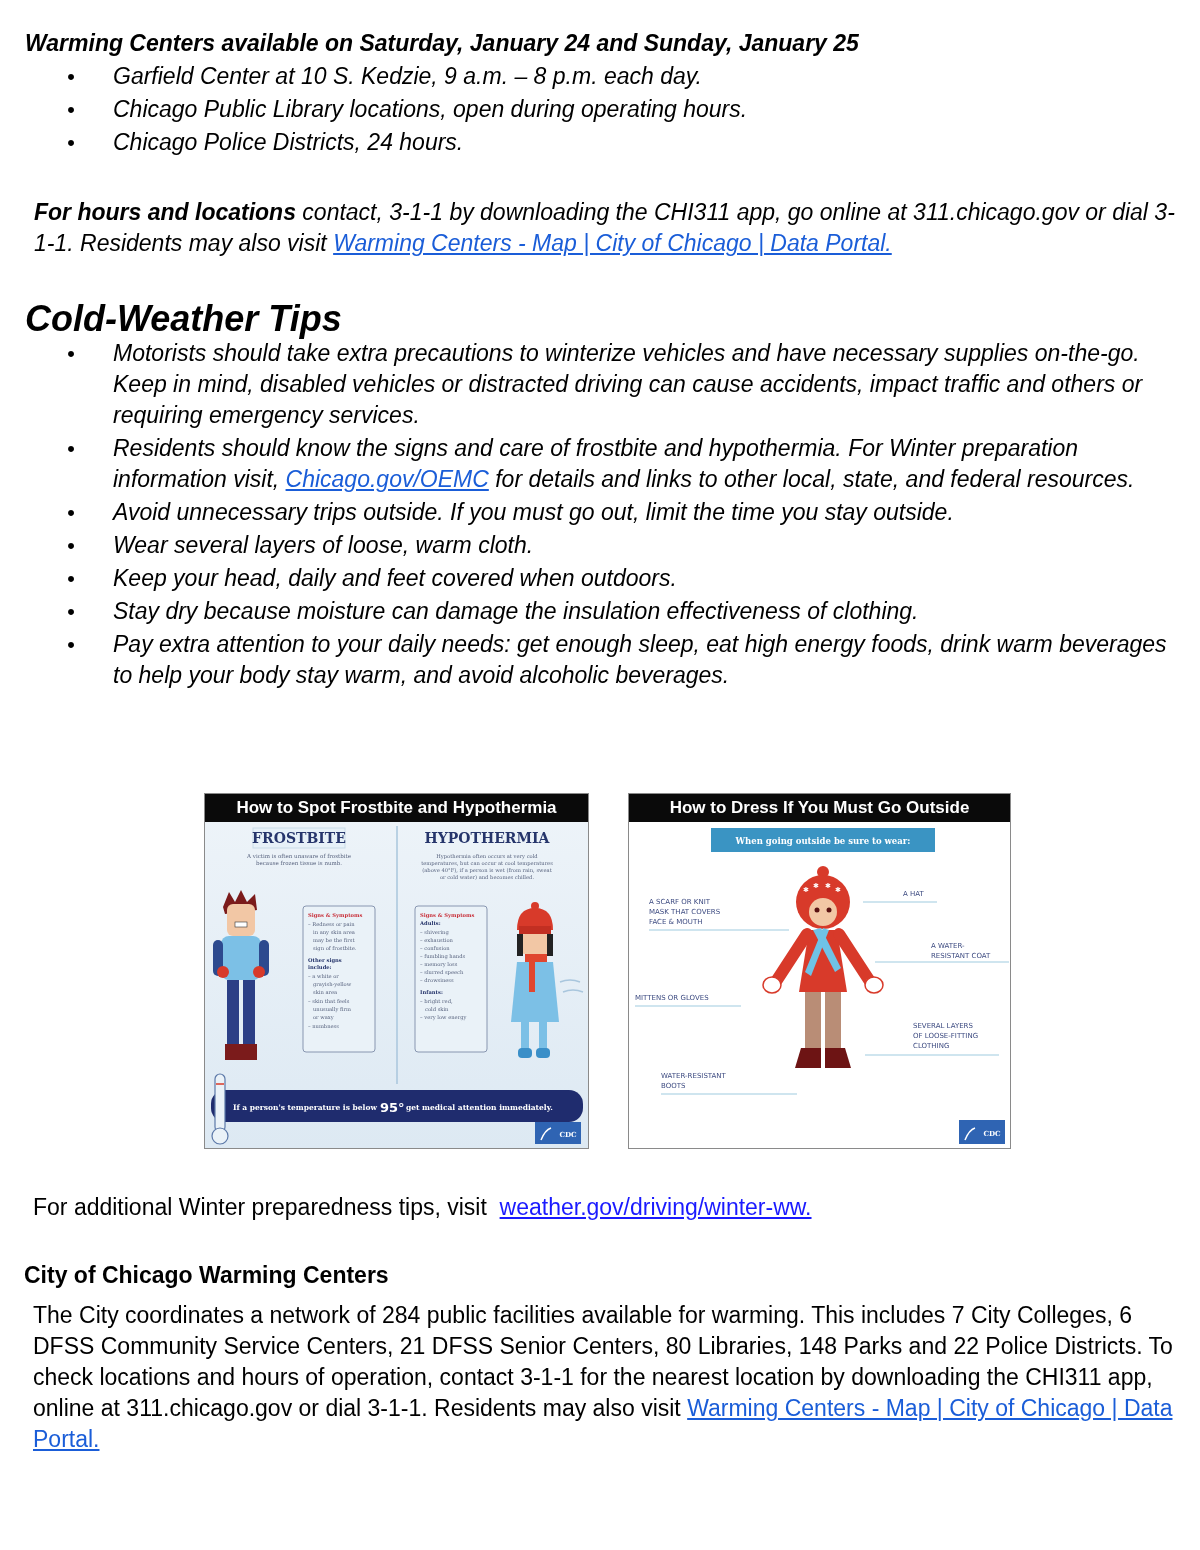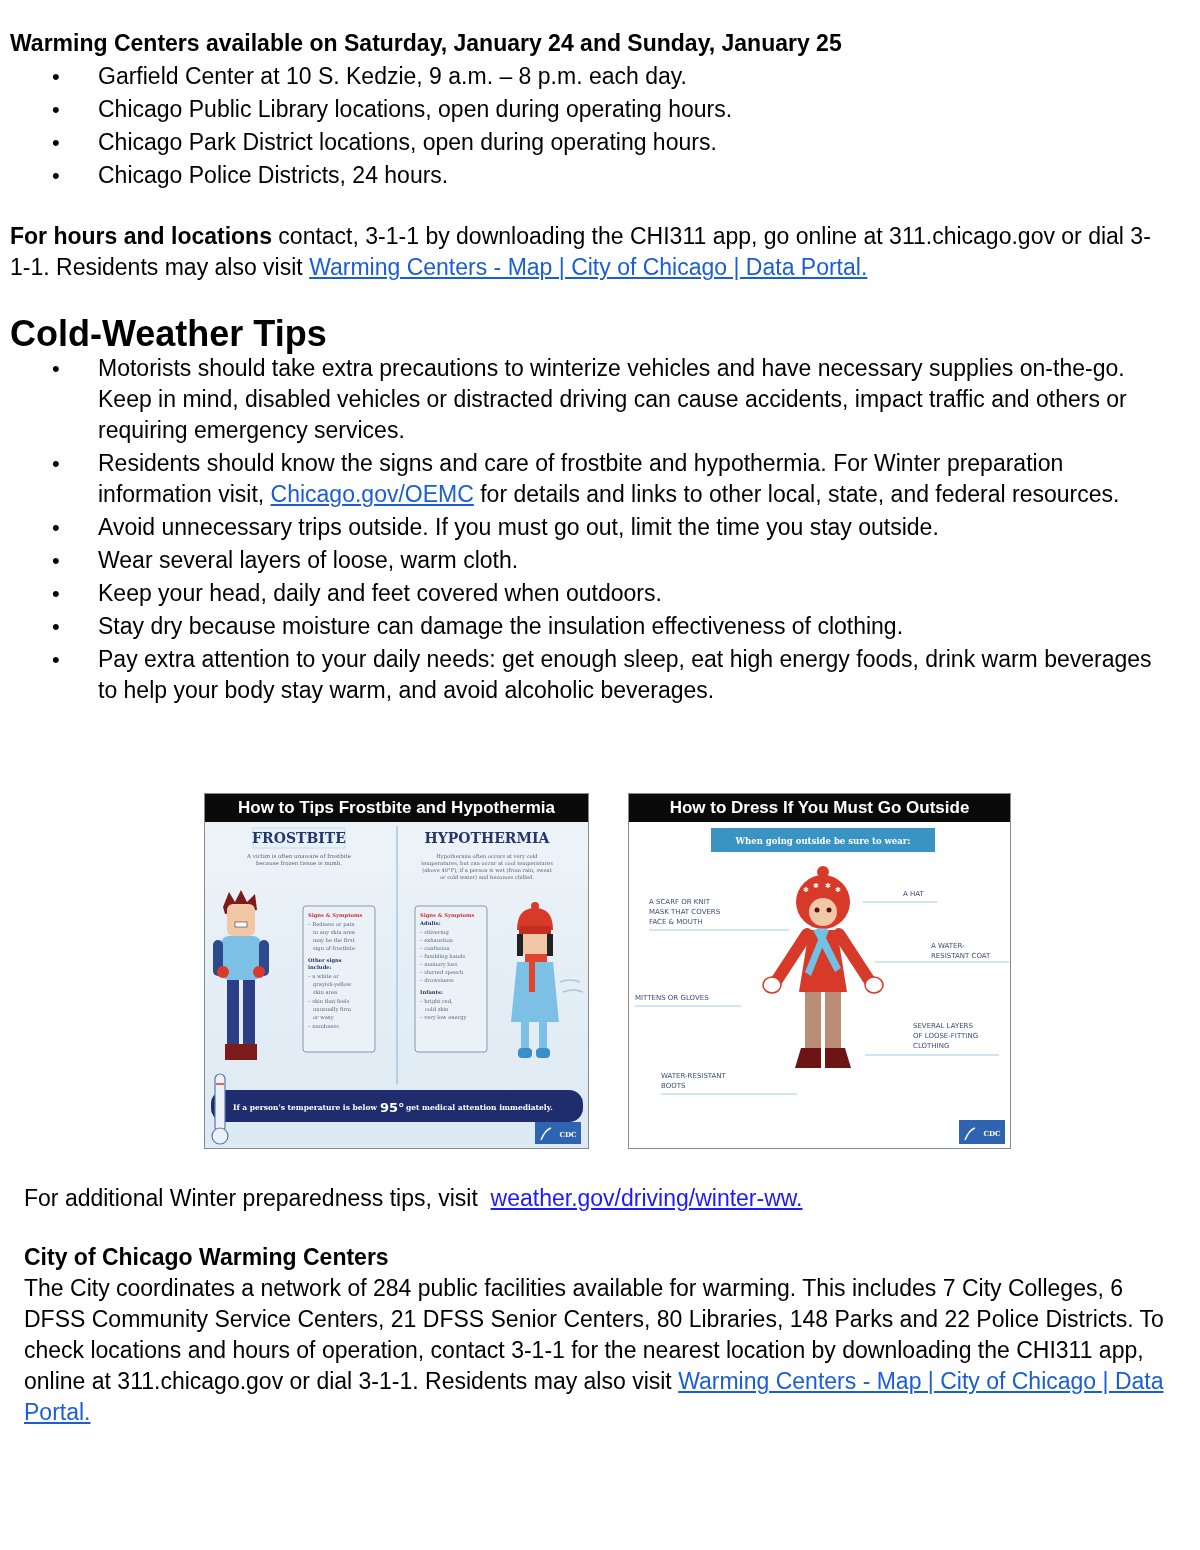--- a/index.html
+++ b/index.html
@@ -1,24 +1,24 @@
 <!DOCTYPE html>
 <html><head>
 <meta charset="utf-8">
 <style>
   html, body { margin: 0; padding: 0; background: #ffffff; }
   body { width: 1200px; height: 1550px; overflow: hidden; position: relative;
          font-family: "Liberation Sans", sans-serif; color: #000; }
-  .page { position: absolute; left: 10px; top: 28px; width: 1160px; font-size: 23px; line-height: 31px; }
+  .page { position: absolute; left: 25px; top: 28px; width: 1160px; font-size: 23px; line-height: 31px; font-style: italic; }
   h2.heading-sm { font-size: 23px; font-weight: bold; margin: 0; line-height: 31px; }
   h2.heading-lg { font-size: 36px; font-weight: bold; margin: 0; line-height: 34px; }
   ul.bullets { list-style: none; margin: 2px 0 0 0; padding: 0; }
   ul.bullets li { position: relative; padding-left: 88px; line-height: 31px; margin-bottom: 2px; }
   ul.bullets li::before { content: "\2022"; position: absolute; left: 42px; top: 0; font-size: 22px; }
-  p { margin: 0; }
+  p { margin: 9px; }
   a { color: #1a5dd8; text-decoration: underline; }
   a.link-blue { color: #1a1aff; }
   .gap-sm { height: 28px; }
   .gap-md { height: 34px; }
   
   .infos { position: absolute; top: 793px; left: 204px; width: 785px; height: 356px; }
   .card { position: absolute; top: 0; height: 354px; border: 1px solid #8a8a8a; background: #fff; overflow: hidden; }
   .card1 { left: 0; width: 383px; background: linear-gradient(#eef4f9, #dde9f3); }
   .card2 { left: 402px; width: 381px; margin-left: 22px; }
   .card-title { height: 28px; background: #0a0a0a; color: #fff; font-size: 17px; font-weight: bold; text-align: center; line-height: 28px; }
@@ -28,21 +28,20 @@
 </style>
 </head>
 <body>
 
 <div class="page">
   <section>
     <h2 class="heading-sm">Warming Centers available on Saturday, January 24 and Sunday, January 25</h2>
     <ul class="bullets">
       <li>Garfield Center at 10 S. Kedzie, 9 a.m. – 8 p.m. each day.</li>
       <li>Chicago Public Library locations, open during operating hours.</li>
-      <li>Chicago Park District locations, open during operating hours.</li>
       <li>Chicago Police Districts, 24 hours.</li>
     </ul>
   </section>
 
   <div class="gap-sm"></div>
 
   <p>
     <b>For hours and locations</b><span> contact, 3-1-1 by downloading the CHI311 app, go online at 311.chicago.gov or dial 3-1-1. Residents may also visit </span><a href="#">Warming Centers - Map | City of Chicago | Data Portal.</a>
   </p>
 
@@ -58,21 +57,21 @@
       <li>Keep your head, daily and feet covered when outdoors.</li>
       <li>Stay dry because moisture can damage the insulation effectiveness of clothing.</li>
       <li>Pay extra attention to your daily needs: get enough sleep, eat high energy foods, drink warm beverages to help your body stay warm, and avoid alcoholic beverages.</li>
     </ul>
   </section>
 </div>
 
 <div class="infos">
 
   <div class="card card1">
-    <div class="card-title">How to Tips Frostbite and Hypothermia</div>
+    <div class="card-title">How to Spot Frostbite and Hypothermia</div>
     <div class="svgwrap">
       <svg viewBox="0 0 383 326">
 
         <line x1="192" y1="4" x2="192" y2="262" stroke="#a9c6dd" stroke-width="1.5"></line>
 
         <rect x="48" y="6" width="92" height="20" fill="#e7f1f8" stroke="#c9dbe8"></rect>
         <text x="94" y="21" text-anchor="middle" font-family="DejaVu Serif, serif" font-weight="bold" font-size="14" fill="#26356b">FROSTBITE</text>
         <text x="282" y="21" text-anchor="middle" font-family="DejaVu Serif, serif" font-weight="bold" font-size="14" fill="#26356b">HYPOTHERMIA</text>
         <text x="94" y="36" text-anchor="middle" font-family="DejaVu Serif, serif" font-size="5.5" fill="#55607c">A victim is often unaware of frostbite</text>
         <text x="94" y="43" text-anchor="middle" font-family="DejaVu Serif, serif" font-size="5.5" fill="#55607c">because frozen tissue is numb.</text>

